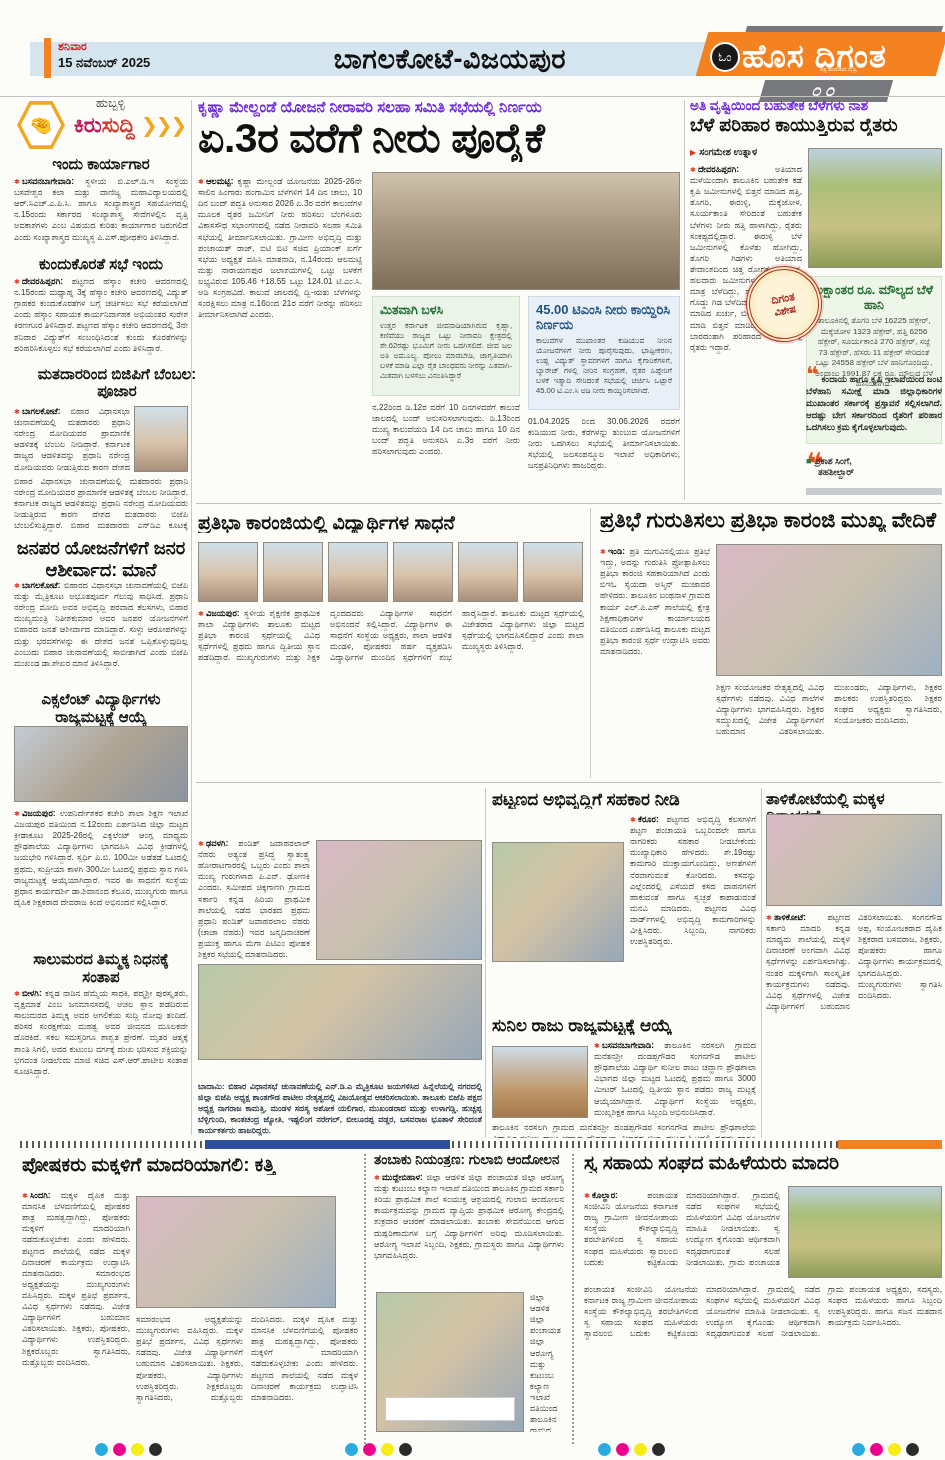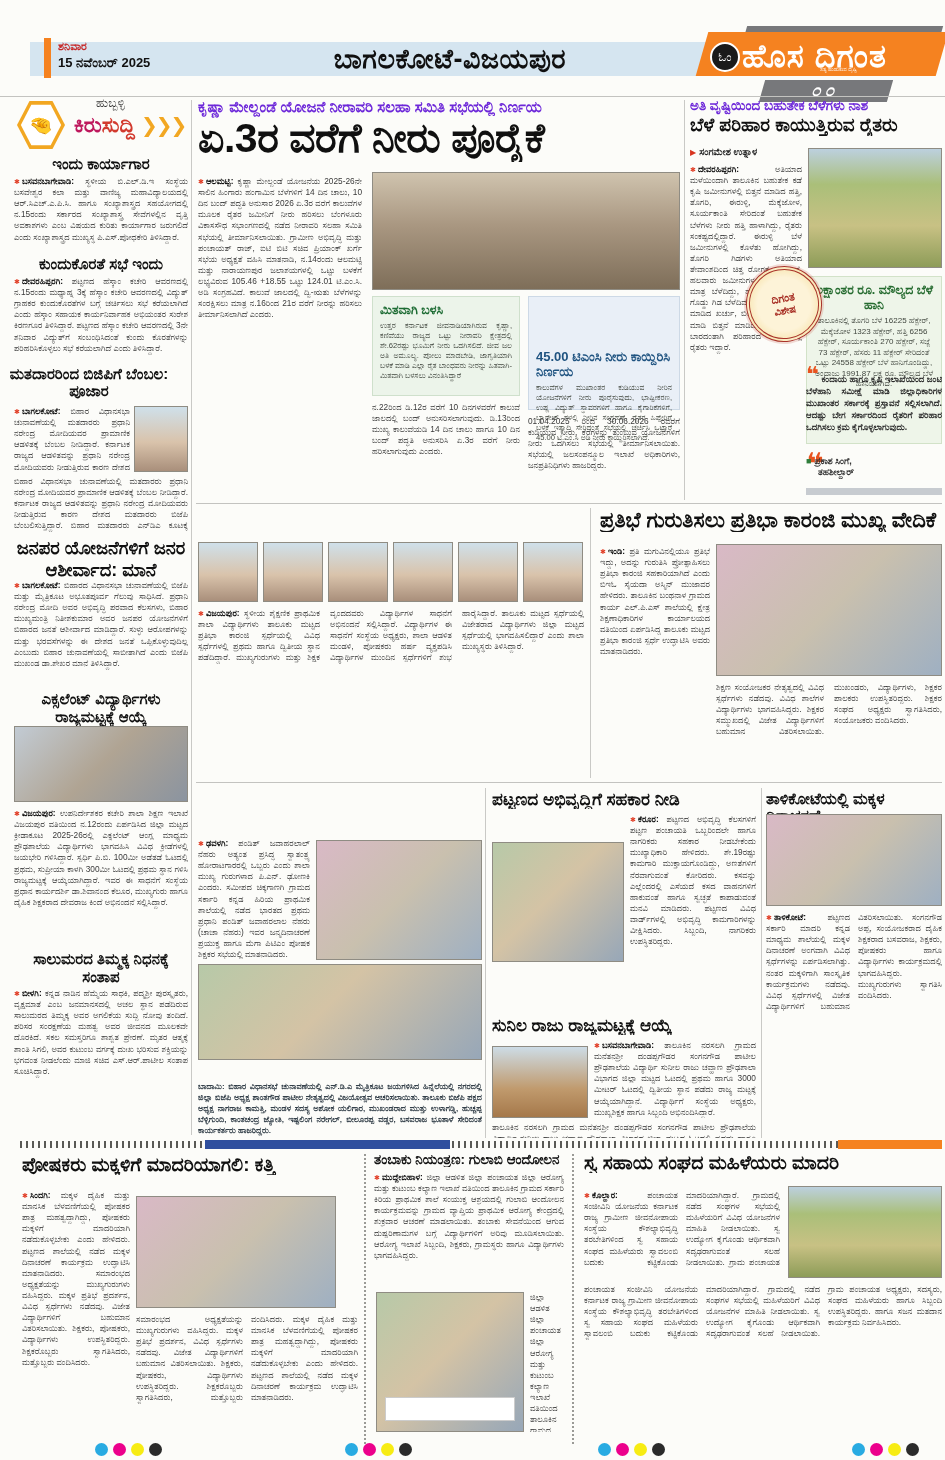--- a/index.html
+++ b/index.html
@@ -20,21 +20,21 @@
   .ph-field{background:linear-gradient(180deg,#bcd0de 0%,#aabf79 30%,#c8c184 65%,#8d9c58 100%);}
   .ph-portrait{background:linear-gradient(180deg,#cfe0ea 0%,#d9c3ab 55%,#a98f7b 100%);}
   .ph-group{background:linear-gradient(135deg,#c2cbd4 0%,#b0a493 50%,#8b94a0 100%);}
   .ph-event{background:linear-gradient(135deg,#d9b9c6 0%,#c9c0ae 50%,#9fb0c2 100%);}
   .ph-track{background:linear-gradient(180deg,#cddcE6 0%,#c09a6d 60%,#a5784a 100%);}
   .ph-crowd{background:linear-gradient(135deg,#b7c9a8 0%,#d4c3a5 45%,#97a7b8 100%);}
   .kick{font-weight:bold;color:#6d28d9;}
   .box1{background:#ecf4ea;border:1px solid #cfe0cc;box-sizing:border-box;padding:6px 7px;}
   .box1 .bt{color:#1c6b33;font-weight:bold;font-size:12.5px;margin-bottom:3px;}
   .box2{background:#e9eff7;border:1px solid #cdd9e6;box-sizing:border-box;padding:6px 7px;}
-  .box2 .bt{color:#1f5380;font-weight:bold;font-size:13px;line-height:1.15;margin-bottom:3px;margin-top:47px;}
+  .box2 .bt{color:#1f5380;font-weight:bold;font-size:13px;line-height:1.15;margin-bottom:3px;}
   .boxg{background:#eef5e9;border:1px solid #d2e2c8;box-sizing:border-box;padding:6px 6px;text-align:center;}
   .boxg .bt{color:#256b2f;font-weight:bold;font-size:12.5px;line-height:1.2;margin-bottom:3px;}
   .boxtext{font-size:7.6px;line-height:1.32;color:#41473f;text-align:justify;}
   .boxg .boxtext{text-align:center;}
   .quote-mark{font-size:30px;color:#e8531f;line-height:0.8;font-weight:bold;}
   .qtext{font-size:8.6px;font-weight:bold;color:#2b2b2b;line-height:1.4;text-align:justify;}
   .qattr{font-size:9px;font-weight:bold;color:#333;margin-top:4px;}
   .qattr .sq{color:#2f7d3a;margin-right:3px;}
   .stamp{border-radius:50%;border:4px double #a83228;background:radial-gradient(circle,#fdf3d8 55%,#f3d98f 100%);
          display:flex;flex-direction:column;align-items:center;justify-content:center;transform:rotate(-10deg);
@@ -94,21 +94,21 @@
     <span class="star">✱</span><b>ಬಸವನಬಾಗೇವಾಡಿ:</b>
     <span>ಸ್ಥಳೀಯ ಬಿ.ಎಲ್.ಡಿ.ಇ ಸಂಸ್ಥೆಯ ಬಸವೇಶ್ವರ ಕಲಾ ಮತ್ತು ವಾಣಿಜ್ಯ ಮಹಾವಿದ್ಯಾಲಯದಲ್ಲಿ ಆರ್.ಸಿಎಚ್.ಎ.ಪಿ.ಸಿ. ಹಾಗೂ ಸಂಖ್ಯಾಶಾಸ್ತ್ರದ ಸಹಯೋಗದಲ್ಲಿ ನ.15ರಂದು ಸರ್ಕಾರದ ಸಂಖ್ಯಾಶಾಸ್ತ್ರ ಸೇವೆಗಳಲ್ಲಿನ ವೃತ್ತಿ ಅವಕಾಶಗಳು ಎಂಬ ವಿಷಯದ ಕುರಿತು ಕಾರ್ಯಾಗಾರ ಜರುಗಲಿದೆ ಎಂದು ಸಂಖ್ಯಾಶಾಸ್ತ್ರದ ಮುಖ್ಯಸ್ಥ ಪಿ.ಎಸ್.ಪೋಧಕೇರಿ ತಿಳಿಸಿದ್ದಾರೆ.</span>
   </div>
 
   <div class="abs hl ctr" style="left:14px;top:256px;width:174px;font-size:15px;">ಕುಂದುಕೊರತೆ ಸಭೆ ಇಂದು</div>
   <div class="abs bd" style="left:14px;top:276px;width:174px;height:86px;">
     <span class="star">✱</span><b>ದೇವರಹಿಪ್ಪರಗಿ:</b>
     <span>ಪಟ್ಟಣದ ಹೆಸ್ಕಾಂ ಕಚೇರಿ ಆವರಣದಲ್ಲಿ ನ.15ರಂದು ಮಧ್ಯಾಹ್ನ 3ಕ್ಕೆ ಹೆಸ್ಕಾಂ ಕಚೇರಿ ಆವರಣದಲ್ಲಿ ವಿದ್ಯುತ್ ಗ್ರಾಹಕರ ಕುಂದುಕೊರತೆಗಳ ಬಗ್ಗೆ ಚರ್ಚಿಸಲು ಸಭೆ ಕರೆಯಲಾಗಿದೆ ಎಂದು ಹೆಸ್ಕಾಂ ಸಹಾಯಕ ಕಾರ್ಯನಿರ್ವಾಹಕ ಅಭಿಯಂತರ ಸುರೇಶ ಕಿರಣಗೂರ ತಿಳಿಸಿದ್ದಾರೆ. ಪಟ್ಟಣದ ಹೆಸ್ಕಾಂ ಕಚೇರಿ ಆವರಣದಲ್ಲಿ 3ನೇ ಶನಿವಾರ ವಿದ್ಯುತ್‌ಗೆ ಸಂಬಂಧಿಸಿದಂತೆ ಕುಂದು ಕೊರತೆಗಳನ್ನು ಪರಿಹರಿಸಿಕೊಳ್ಳಲು ಸಭೆ ಕರೆಯಲಾಗಿದೆ ಎಂದು ತಿಳಿಸಿದ್ದಾರೆ.</span>
   </div>
 
-  <div class="abs hl ctr" style="left:2px;top:366px;width:174px;font-size:15px;">ಮತದಾರರಿಂದ ಬಿಜಿಪಿಗೆ ಬೆಂಬಲ: ಪೂಜಾರ</div>
+  <div class="abs hl ctr" style="left:30px;top:366px;width:174px;font-size:15px;">ಮತದಾರರಿಂದ ಬಿಜಿಪಿಗೆ ಬೆಂಬಲ: ಪೂಜಾರ</div>
   <div class="abs ph ph-portrait" style="left:134px;top:406px;width:54px;height:66px;"></div>
   <div class="abs bd" style="left:14px;top:406px;width:116px;height:66px;">
     <span class="star">✱</span><b>ಬಾಗಲಕೋಟೆ:</b>
     <span>ಬಿಹಾರ ವಿಧಾನಸಭಾ ಚುನಾವಣೆಯಲ್ಲಿ ಮತದಾರರು ಪ್ರಧಾನಿ ನರೇಂದ್ರ ಮೋದಿಯವರ ಪ್ರಾಮಾಣಿಕ ಆಡಳಿತಕ್ಕೆ ಬೆಂಬಲ ನೀಡಿದ್ದಾರೆ. ಕರ್ನಾಟಕ ರಾಜ್ಯದ ಆಡಳಿತವನ್ನು ಪ್ರಧಾನಿ ನರೇಂದ್ರ ಮೋದಿಯವರು ನೀಡುತ್ತಿರುವ ಕಾರಣ ದೇಶದ ಮತದಾರರು ಬಿಜೆಪಿ ಬೆಂಬಲಿಸುತ್ತಿದ್ದಾರೆ. ಬಿಹಾರ ಮತದಾರರು ಎನ್‌ಡಿಎ ಕೂಟಕ್ಕೆ ಅಭೂತ ಪೂರ್ವ ಬೆಂಬಲ ನೀಡಿದ್ದರಿಂದ ಮತ್ತೊಮ್ಮೆ ಎನ್‌ಡಿಎ ಮೈತ್ರಿ ಕೂಟದ ಸರ್ಕಾರ ರಚನೆಯಾಗಲಿದೆ ಎಂದು ವಿಧಾನ ಪರಿಷತ್ ಶಾಸಕ ಪಿ.ಎಚ್.ಪೂಜಾರ ತಿಳಿಸಿದ್ದಾರೆ.</span>
   </div>
   <div class="abs bd" style="left:14px;top:476px;width:174px;height:56px;">
     <span>ಬಿಹಾರ ವಿಧಾನಸಭಾ ಚುನಾವಣೆಯಲ್ಲಿ ಮತದಾರರು ಪ್ರಧಾನಿ ನರೇಂದ್ರ ಮೋದಿಯವರ ಪ್ರಾಮಾಣಿಕ ಆಡಳಿತಕ್ಕೆ ಬೆಂಬಲ ನೀಡಿದ್ದಾರೆ. ಕರ್ನಾಟಕ ರಾಜ್ಯದ ಆಡಳಿತವನ್ನು ಪ್ರಧಾನಿ ನರೇಂದ್ರ ಮೋದಿಯವರು ನೀಡುತ್ತಿರುವ ಕಾರಣ ದೇಶದ ಮತದಾರರು ಬಿಜೆಪಿ ಬೆಂಬಲಿಸುತ್ತಿದ್ದಾರೆ. ಬಿಹಾರ ಮತದಾರರು ಎನ್‌ಡಿಎ ಕೂಟಕ್ಕೆ ಅಭೂತ ಪೂರ್ವ ಬೆಂಬಲ ನೀಡಿದ್ದರಿಂದ ಮತ್ತೊಮ್ಮೆ ಎನ್‌ಡಿಎ ಮೈತ್ರಿ ಕೂಟದ ಸರ್ಕಾರ ರಚನೆಯಾಗಲಿದೆ ಎಂದು ವಿಧಾನ ಪರಿಷತ್ ಶಾಸಕ ಪಿ.ಎಚ್.ಪೂಜಾರ ತಿಳಿಸಿದ್ದಾರೆ.</span>
   </div>
 
   <div class="abs hl ctr" style="left:14px;top:538px;width:174px;font-size:18px;line-height:1.2;">ಜನಪರ ಯೋಜನೆಗಳಿಗೆ ಜನರ ಆಶೀರ್ವಾದ: ಮಾನೆ</div>
@@ -181,20 +181,21 @@
   <div class="abs qattr" style="left:806px;top:452px;width:136px;">
     <span class="sq">■</span><span>ಪ್ರಕಾಶ ಸಿಂಗೆ,</span><br>
     <span style="margin-left:12px;">ತಹಶೀಲ್ದಾರ್</span>
   </div>
   <div class="abs endbar" style="left:806px;top:488px;width:136px;"></div>
 
   <div class="abs rule-h" style="left:196px;top:503px;width:746px;"></div>
 
   <div class="abs rule-v" style="left:590px;top:508px;height:270px;"></div>
 
+  <div class="abs hl" style="left:198px;top:512px;width:386px;font-size:19px;">ಪ್ರತಿಭಾ ಕಾರಂಜಿಯಲ್ಲಿ ವಿದ್ಯಾರ್ಥಿಗಳ ಸಾಧನೆ</div>
   <div class="abs" style="left:198px;top:542px;width:386px;height:60px;display:flex;gap:5px;">
     <div class="ph ph-portrait" style="width:60px;height:60px;"></div>
     <div class="ph ph-portrait" style="width:60px;height:60px;"></div>
     <div class="ph ph-portrait" style="width:60px;height:60px;"></div>
     <div class="ph ph-portrait" style="width:60px;height:60px;"></div>
     <div class="ph ph-portrait" style="width:60px;height:60px;"></div>
     <div class="ph ph-portrait" style="width:60px;height:60px;"></div>
   </div>
   <div class="abs bd" style="left:198px;top:608px;width:386px;height:170px;column-count:3;column-gap:10px;">
     <span class="star">✱</span><b>ವಿಜಯಪುರ:</b>

